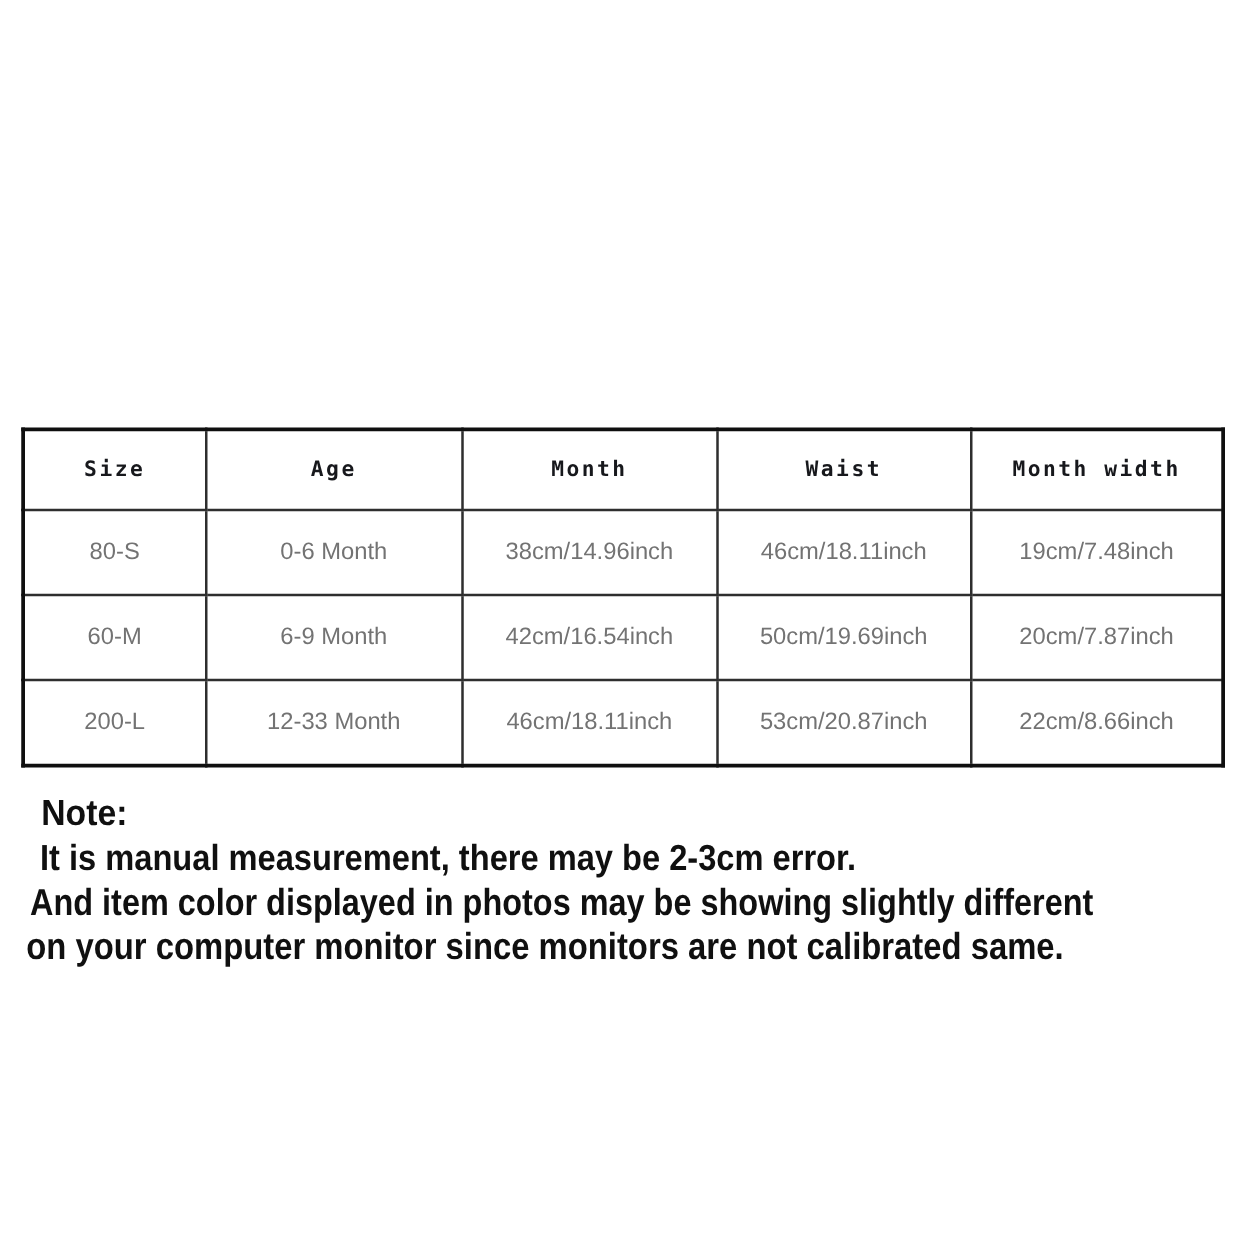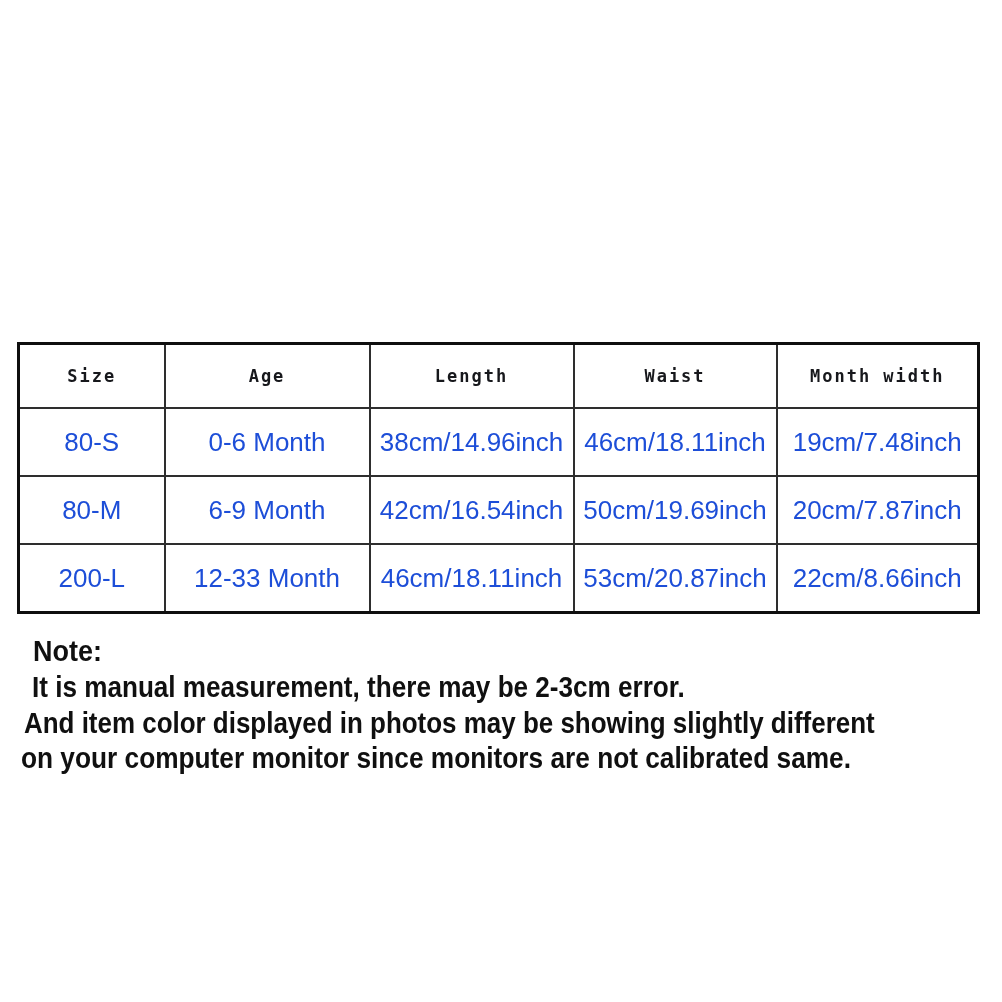--- a/index.html
+++ b/index.html
@@ -42,22 +42,22 @@
   table.size-table th {
     font-family: "DejaVu Sans Mono", "Liberation Mono", monospace;
     font-weight: bold;
     font-size: 17px;
     letter-spacing: 2px;
     color: #17181c;
     height: 62px;
     margin-left: 20px;
   }
   table.size-table td {
-    font-size: 26px;
-    color: #1d4ed8;
+    font-size: 19px;
+    color: #737373;
     height: 66px;
   }
   
   .note {
     position: absolute;
     left: 0;
     top: 633px;
     width: 1002px;
     color: #101010;
     font-weight: bold;
@@ -101,35 +101,35 @@
       <col style="width:146px">
       <col style="width:205px">
       <col style="width:204px">
       <col style="width:203px">
       <col style="width:202px">
     </colgroup>
     <thead>
       <tr>
         <th>Size</th>
         <th>Age</th>
-        <th>Length</th>
+        <th>Month</th>
         <th>Waist</th>
         <th>Month width</th>
       </tr>
     </thead>
     <tbody>
       <tr>
         <td>80-S</td>
         <td>0-6 Month</td>
         <td>38cm/14.96inch</td>
         <td>46cm/18.11inch</td>
         <td>19cm/7.48inch</td>
       </tr>
       <tr>
-        <td>80-M</td>
+        <td>60-M</td>
         <td>6-9 Month</td>
         <td>42cm/16.54inch</td>
         <td>50cm/19.69inch</td>
         <td>20cm/7.87inch</td>
       </tr>
       <tr>
         <td>200-L</td>
         <td>12-33 Month</td>
         <td>46cm/18.11inch</td>
         <td>53cm/20.87inch</td>

